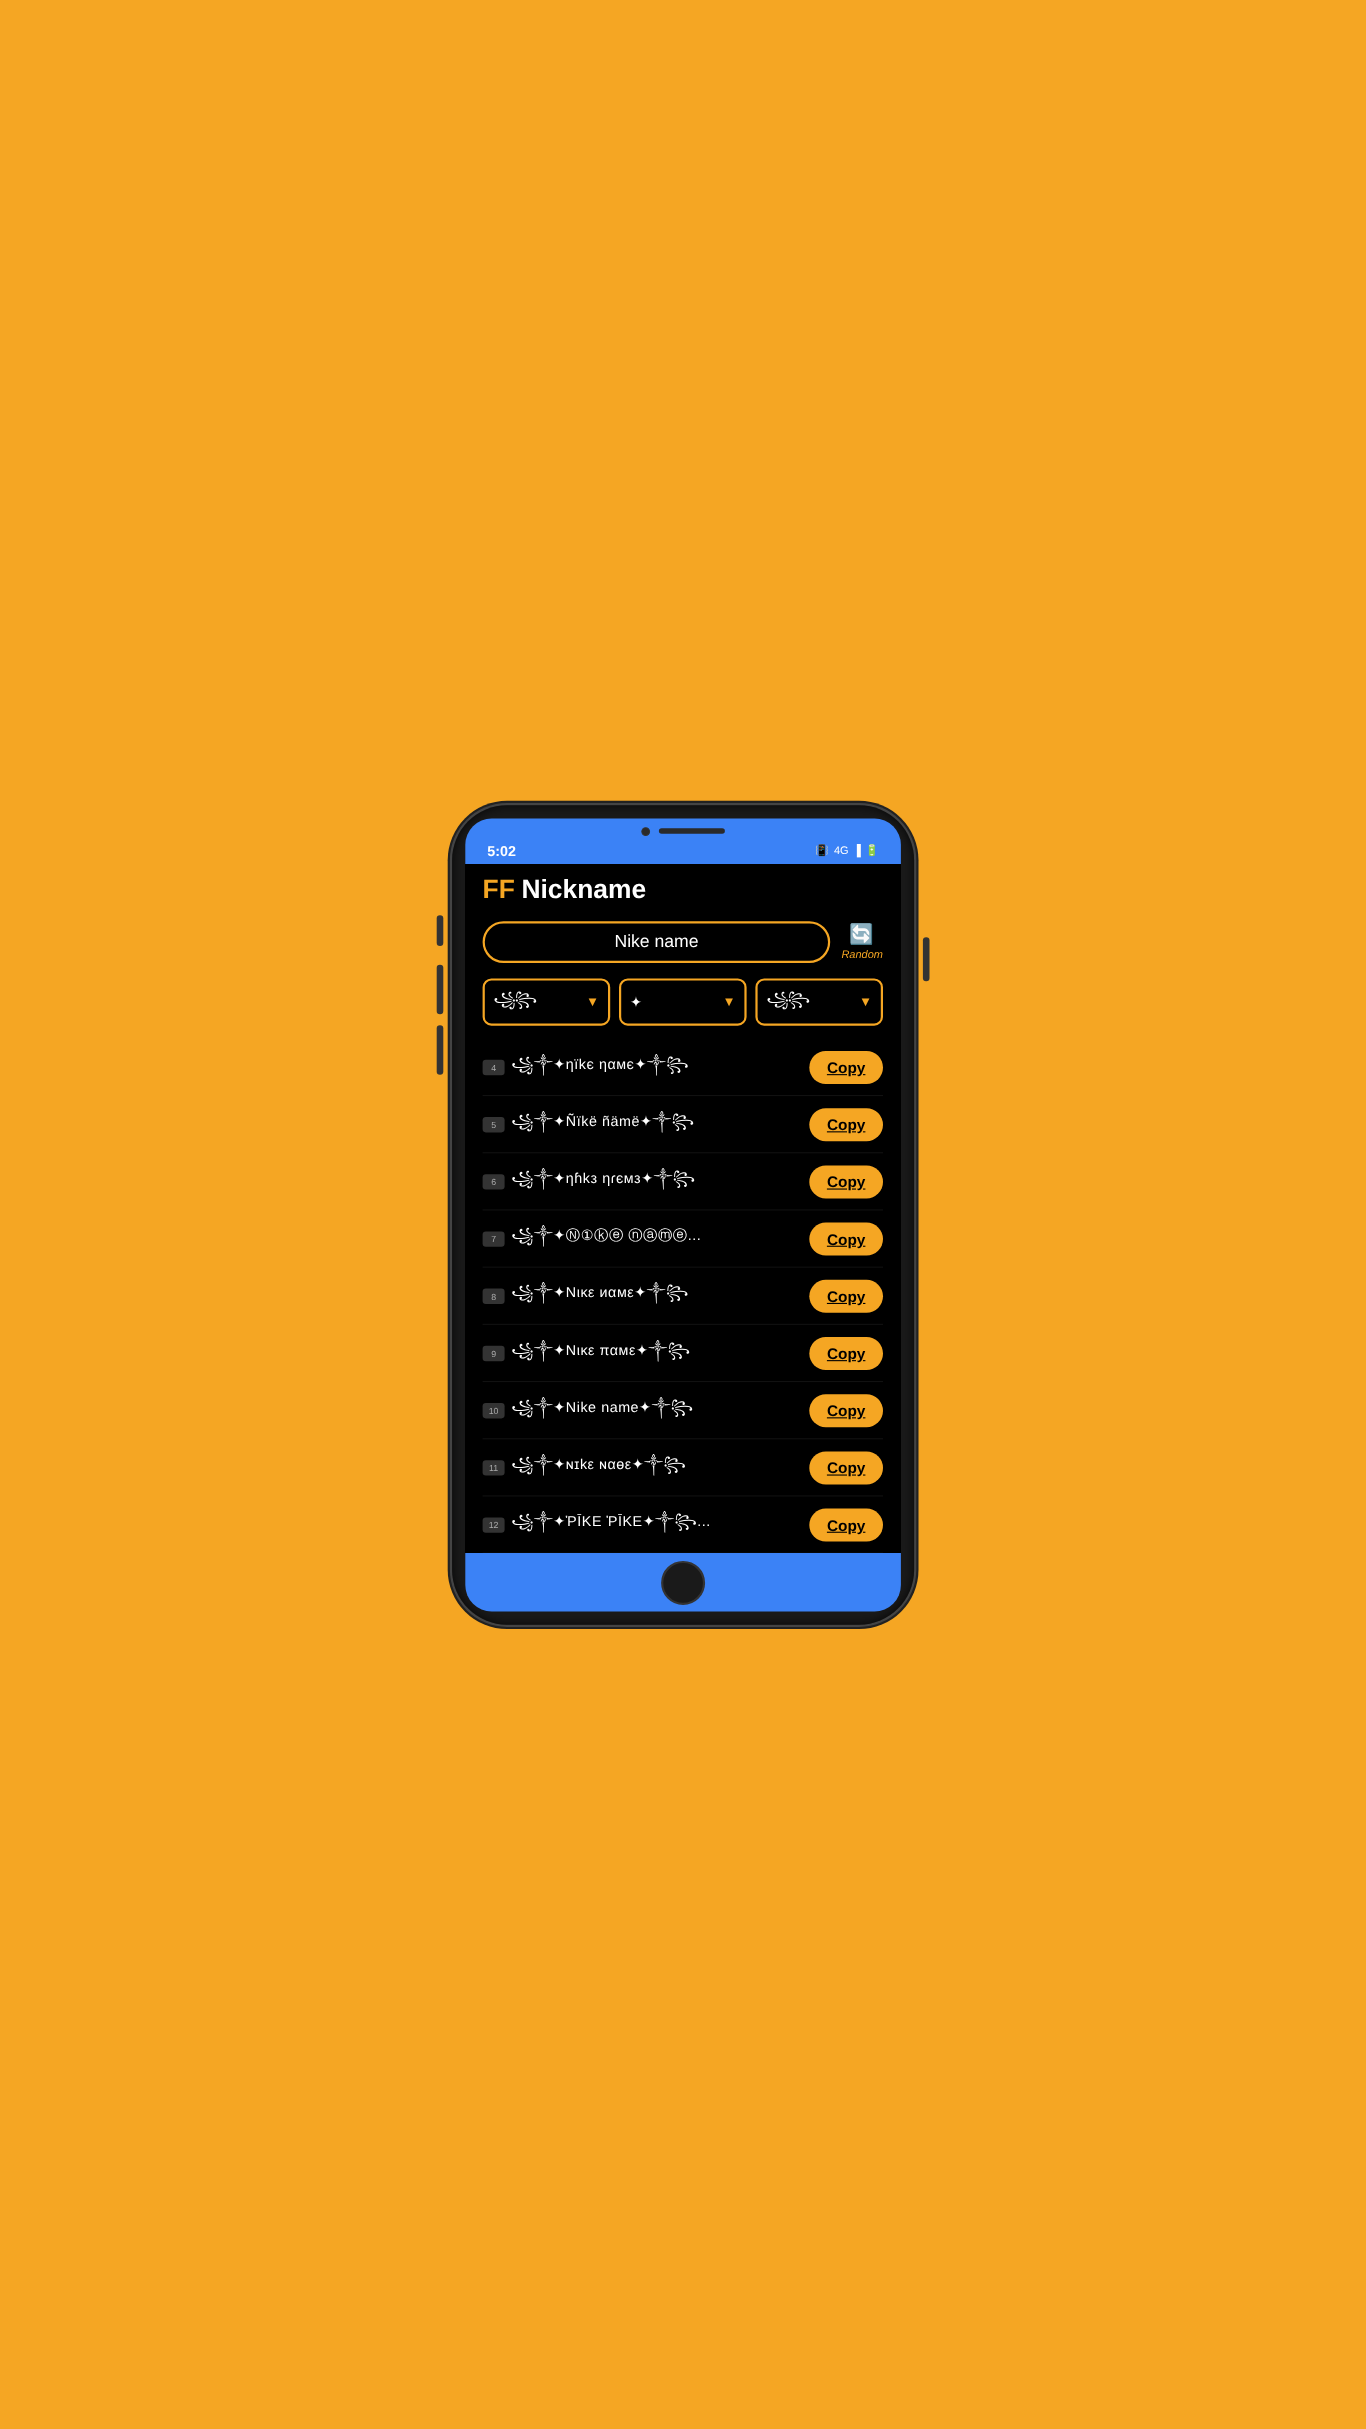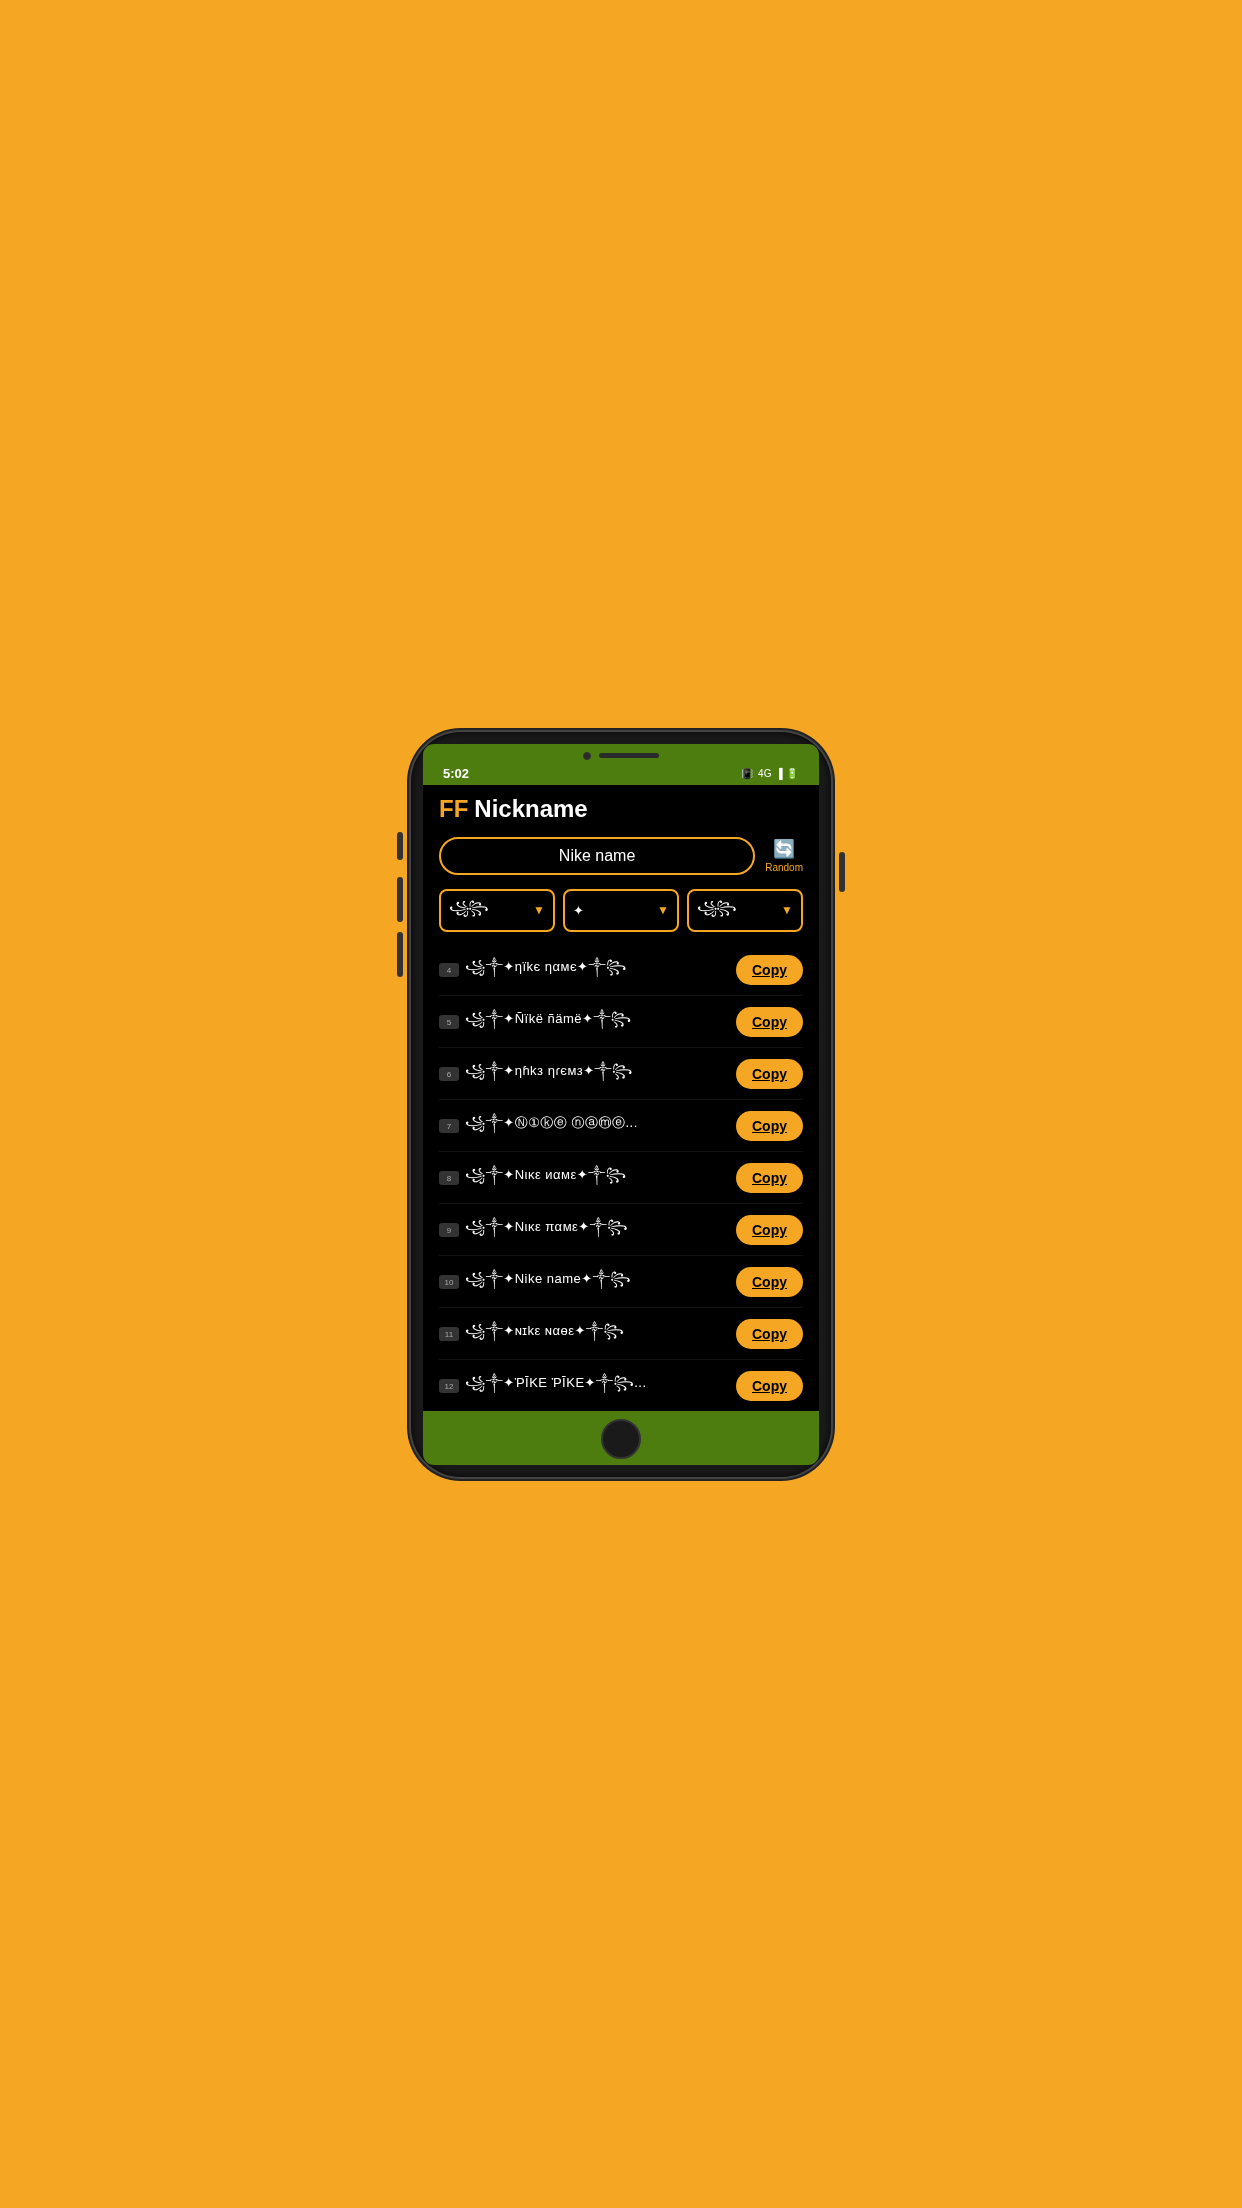--- a/index.html
+++ b/index.html
@@ -20,22 +20,22 @@
       background: #1a1a1a;
       border-radius: 50px;
       padding: 12px;
       box-shadow: 0 0 0 2px #444, 0 0 0 4px #222, inset 0 0 10px rgba(0,0,0,0.8);
       position: relative;
       display: flex;
       flex-direction: column;
     }
 
     .phone-inner {
-      background: #4d7c0f;
-      border-radius: 11px;
+      background: #3b82f6;
+      border-radius: 24px;
       flex: 1;
       overflow: hidden;
       position: relative;
       display: flex;
       flex-direction: column;
     }
 
     
     .phone-notch {
       display: flex;
@@ -145,20 +145,21 @@
     }
 
     .random-icon {
       color: #F5A623;
       font-size: 18px;
     }
 
     .random-label {
       color: #F5A623;
       font-size: 10px;
+      font-style: italic;
     }
 
     
     .filter-row {
       display: flex;
       gap: 8px;
       margin-bottom: 14px;
     }
 
     .filter-dropdown {

